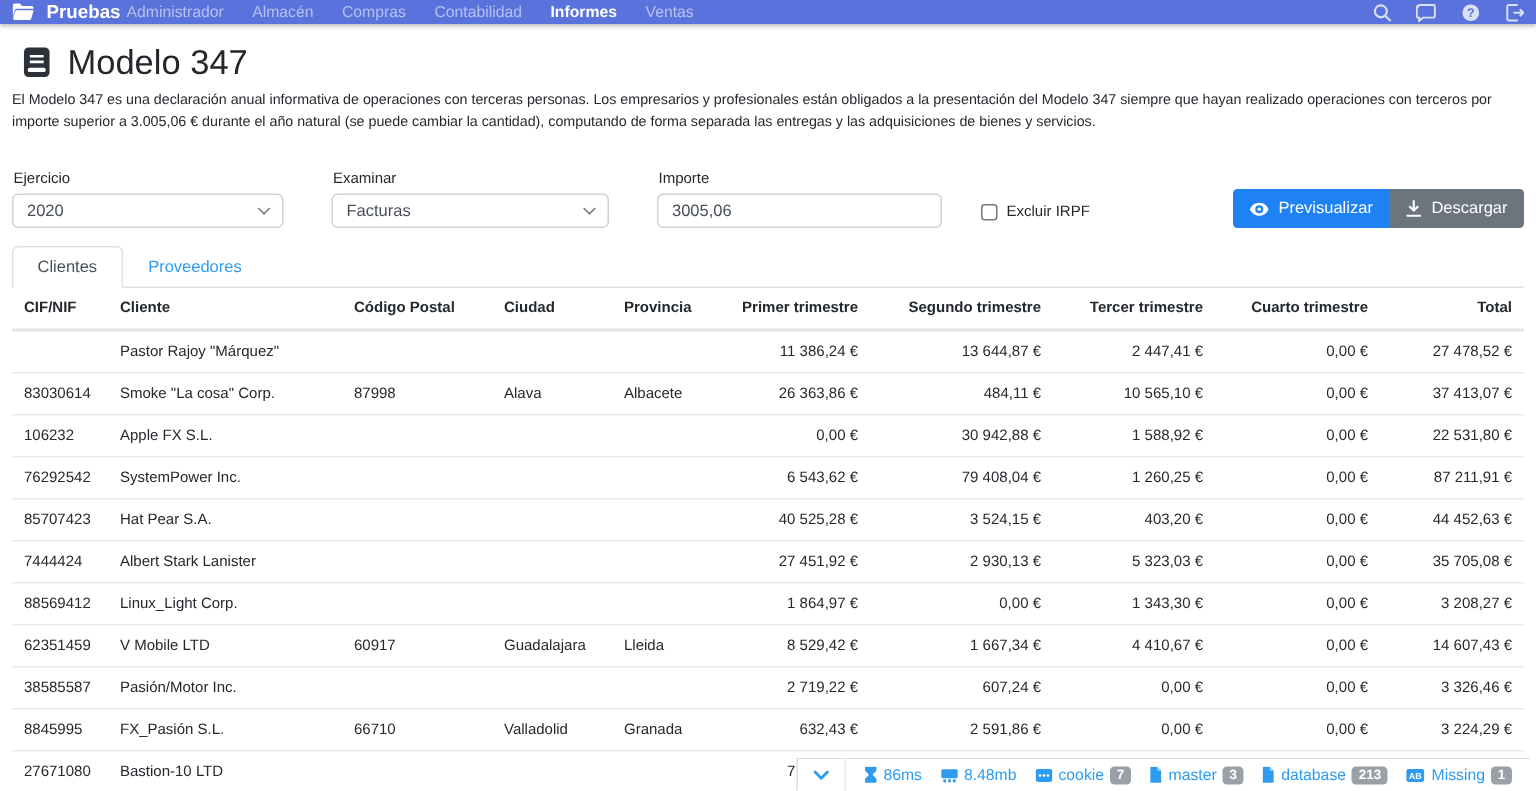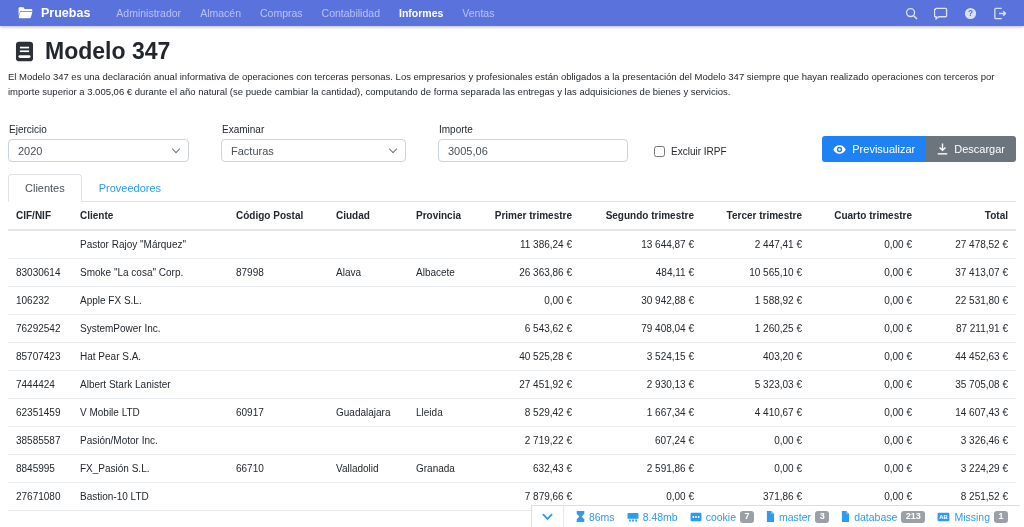--- a/index.html
+++ b/index.html
@@ -8,33 +8,33 @@
     --c-text:#24292e;
   }
   *{box-sizing:border-box}
   html,body{margin:0;padding:0}
   body{
     width:1024px;height:527px;overflow:hidden;background:#fff;
     font-family:"Liberation Sans",sans-serif;color:var(--c-text);
   }
   
   nav{
-    height:26px;background:var(--c-navbar);display:flex;align-items:center;
-    padding:0 18px;gap:26px;box-shadow:0 1px 3px rgba(0,0,0,.28);
+    height:16px;background:var(--c-navbar);display:flex;align-items:center;
+    padding:0 8px;gap:4px;box-shadow:0 1px 3px rgba(0,0,0,.28);
   }
   .brand{display:flex;align-items:center;gap:8px;color:#fff;font-size:12.5px;font-weight:700;cursor:pointer}
   .nav-menu{display:flex;gap:19px;font-size:10.5px}
   .nav-item{color:rgba(255,255,255,.55);cursor:pointer}
   .nav-item.active{color:#fff;font-weight:700}
   .nav-right{margin-left:auto;display:flex;gap:16px;align-items:center}
   .nav-icon{display:flex;align-items:center;cursor:pointer;opacity:.9}
   
   main{padding:6px 8px 0}
   .title-row{display:flex;align-items:center;gap:10px;margin:6px 0 2px;padding-left:6px}
-  h1{font-size:23px;font-weight:700;margin:0;color:#23272b}
+  h1{font-size:23px;font-weight:400;margin:0;color:#23272b}
   .desc{font-size:9.5px;margin:5px 0 25px;line-height:1.55;color:var(--c-text)}
   
   .form-row{display:flex;align-items:flex-end;gap:32px;margin:2px 0 12px}
   .field label{display:block;font-size:10px;margin:0 0 4px 1px}
   .control{
     height:23px;border:1px solid #ccd3da;border-radius:4px;background:#fff;
     font-size:11px;color:#495057;display:flex;align-items:center;
     padding:0 9px;width:100%;font-family:inherit;
   }
   .w-ej{width:181px}.w-ex{width:185px}.w-im{width:190px}
@@ -278,20 +278,32 @@
           <td></td>
           <td></td>
           <td></td>
           <td class="num">27 451,92 €</td>
           <td class="num">2 930,13 €</td>
           <td class="num">5 323,03 €</td>
           <td class="num">0,00 €</td>
           <td class="num">35 705,08 €</td>
         </tr>
         <tr>
+          <td>88569412</td>
+          <td>Linux_Light Corp.</td>
+          <td></td>
+          <td></td>
+          <td></td>
+          <td class="num">1 864,97 €</td>
+          <td class="num">0,00 €</td>
+          <td class="num">1 343,30 €</td>
+          <td class="num">0,00 €</td>
+          <td class="num">3 208,27 €</td>
+        </tr>
+        <tr>
           <td>62351459</td>
           <td>V Mobile LTD</td>
           <td>60917</td>
           <td>Guadalajara</td>
           <td>Lleida</td>
           <td class="num">8 529,42 €</td>
           <td class="num">1 667,34 €</td>
           <td class="num">4 410,67 €</td>
           <td class="num">0,00 €</td>
           <td class="num">14 607,43 €</td>

